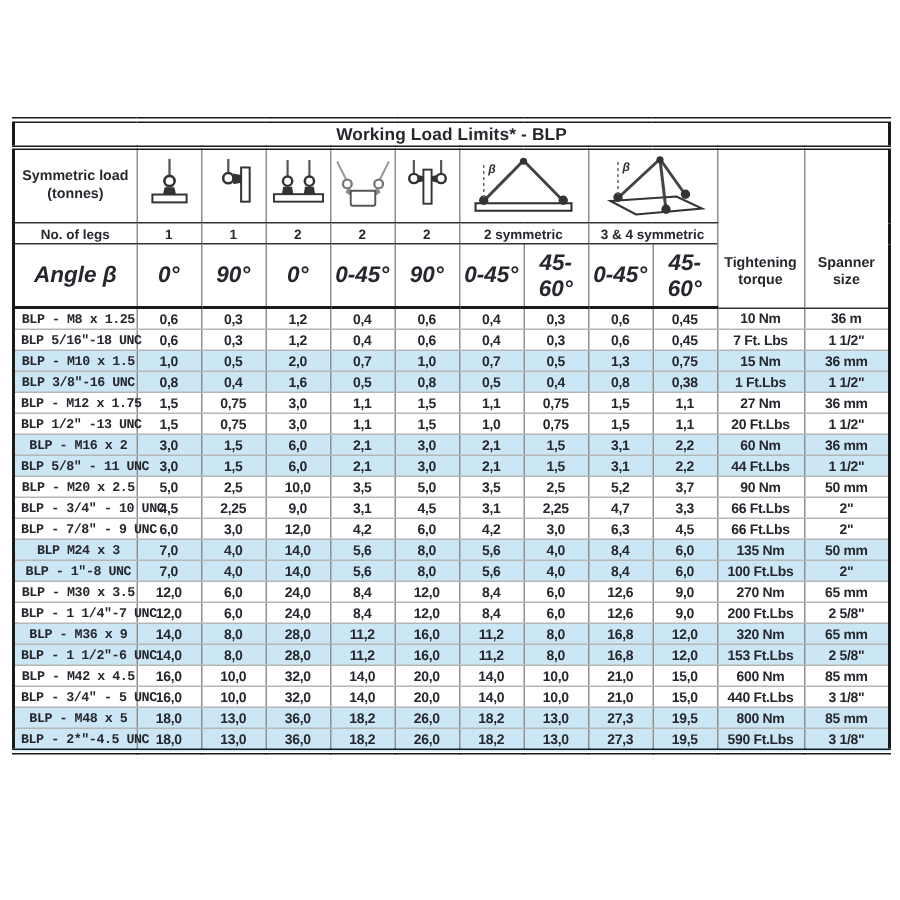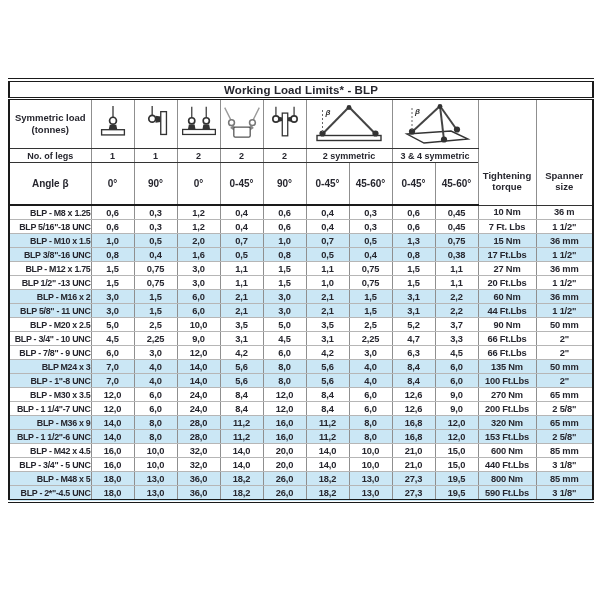--- a/index.html
+++ b/index.html
@@ -34,29 +34,29 @@
     height:15px;font-size:11.5px;letter-spacing:.1px;
     border-bottom:3px double var(--line-dark);
     border-left:none;border-right:none;
   }
   
   tr.icon-row td{height:48px;border-bottom:1px solid #333;}
   tr.icon-row td.loadcell{font-size:9.5px;line-height:1.25;}
   
   tr.legs-row td{height:13px;font-size:9px;border-bottom:1px solid #333;margin-top:12px;}
   
-  tr.angle-row td{height:41px;font-size:10px;border-bottom:2px solid var(--line-dark);}
+  tr.angle-row td{height:41px;font-size:15px;border-bottom:2px solid var(--line-dark);font-style:italic;}
   
   td.tallhead{
     font-size:9.5px;line-height:1.2;vertical-align:bottom;
     padding-bottom:12px;border-bottom:2px solid var(--line-dark);
   }
   
   tr.data-row td{height:13px;font-size:9.3px;border-bottom:1px solid var(--line-grid-h);letter-spacing:-.2px;}
-  tr.data-row td.lbl{text-align:right;padding-left:4px;font-size:8.9px;letter-spacing:-.3px;white-space:nowrap;}
+  tr.data-row td.lbl{text-align:center;padding-left:4px;font-size:8.9px;letter-spacing:-.3px;white-space:nowrap;font-family:Liberation Mono, monospace;}
   tr.data-row.stripe td{background:var(--stripe);}
   tr.data-row:last-child td{border-bottom:none;}
   svg{display:block;margin:0 auto;}
 </style>
 </head>
 <body>
 
 <div class="page">
   <table class="wll">
     <colgroup>
@@ -241,21 +241,21 @@
           <td class="lbl">BLP 3/8"-16 UNC</td>
           <td>0,8</td>
           <td>0,4</td>
           <td>1,6</td>
           <td>0,5</td>
           <td>0,8</td>
           <td>0,5</td>
           <td>0,4</td>
           <td>0,8</td>
           <td>0,38</td>
-          <td>17 Ft.Lbs</td>
+          <td>1 Ft.Lbs</td>
           <td>1 1/2"</td>
         </tr>
         <tr class="data-row">
           <td class="lbl">BLP - M12 x 1.75</td>
           <td>1,5</td>
           <td>0,75</td>
           <td>3,0</td>
           <td>1,1</td>
           <td>1,5</td>
           <td>1,1</td>

